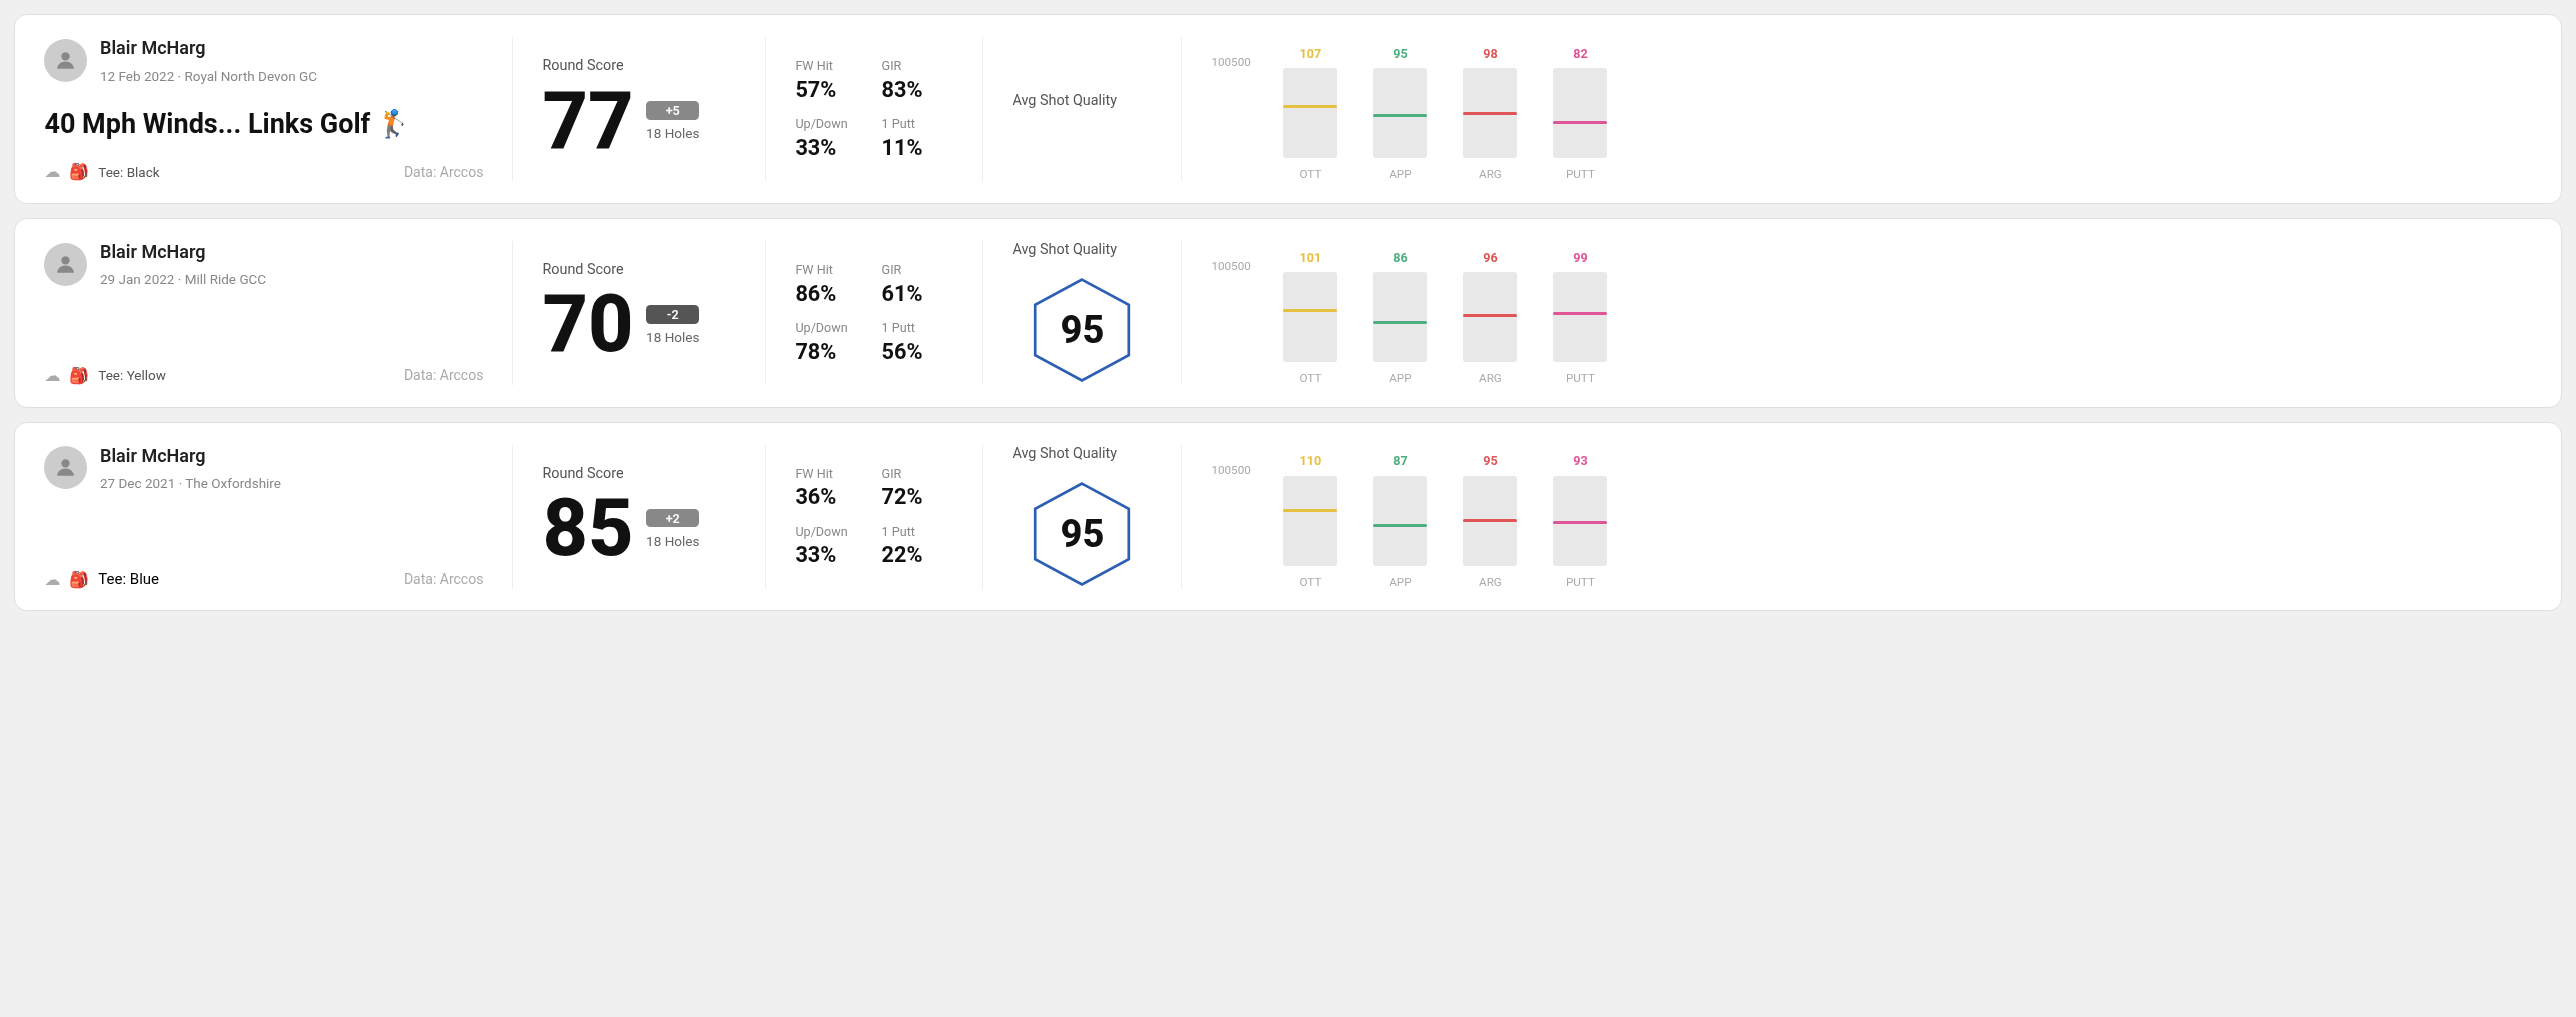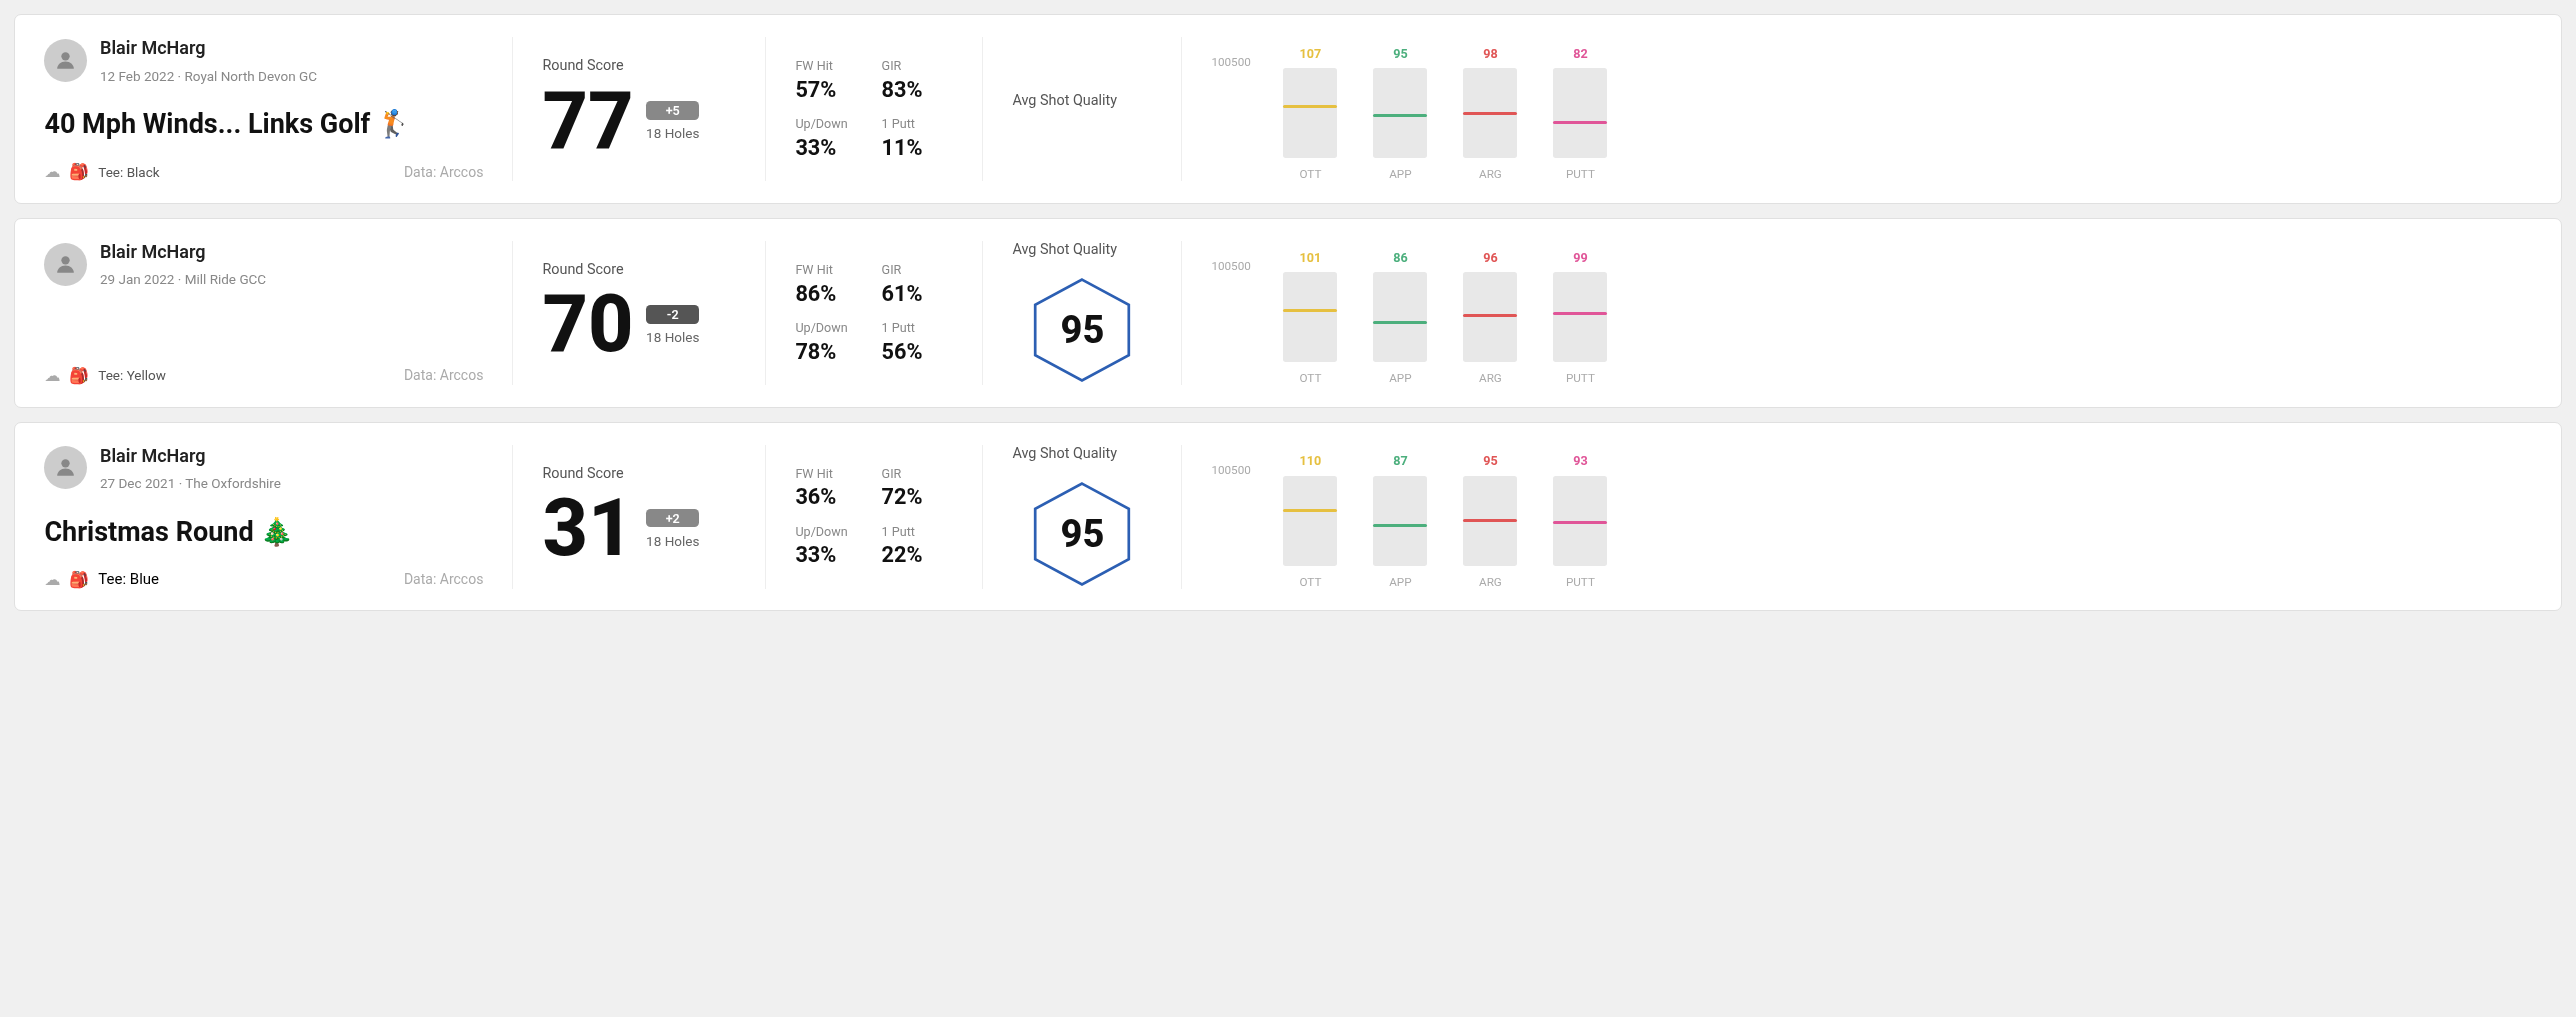--- a/index.html
+++ b/index.html
@@ -5,21 +5,21 @@
     * { box-sizing: border-box; margin: 0; padding: 0; }
     body {
       background: #f0f0f0;
       font-family: -apple-system, BlinkMacSystemFont, 'Segoe UI', Roboto, sans-serif;
       padding: 14.4px;
       width: 2576px;
       min-height: 1018px;
     }
     .card {
       background: #fff;
-      border-radius: 7px;
+      border-radius: 13px;
       border: 0.9px solid #e0e0e0;
       padding: 21.7px 29px;
       margin-bottom: 14.4px;
       display: flex;
       align-items: stretch;
       gap: 0;
     }
     .card-left {
       width: 469px;
       min-width: 469px;
@@ -469,34 +469,33 @@
             <svg viewBox="0 0 24 24" xmlns="http://www.w3.org/2000/svg">
     <circle cx="12" cy="8" r="4"></circle>
     <path d="M4 20c0-4 3.6-7 8-7s8 3 8 7"></path>
   </svg>
           </div>
           <div class="user-info">
             <div class="user-name">Blair McHarg</div>
             <div class="user-date">27 Dec 2021 · The Oxfordshire</div>
           </div>
         </div>
-        <div class="round-title">Christmas Round 🎄</div>
         <div class="card-footer">
           <div class="tee-info">
             <span style="font-size:16px;color:#aaa;">☁</span>
     <span style="font-size:16px;color:#aaa;">🎒</span>
     <span style="font-size:15px;color:#000000;">Tee: Blue</span>
           </div>
           <div class="data-source">Data: Arccos</div>
         </div>
       </div>
       <div class="card-score">
         <div class="score-label">Round Score</div>
         <div class="score-row">
-          <div class="score-big">31</div>
+          <div class="score-big">85</div>
           <div class="score-detail">
             <div class="score-badge positive">+2</div>
             <div class="score-holes">18 Holes</div>
           </div>
         </div>
       </div>
       <div class="card-stats">
         <div class="stat-group">
           <div class="stat-item">
             <div class="stat-name">FW Hit</div>

